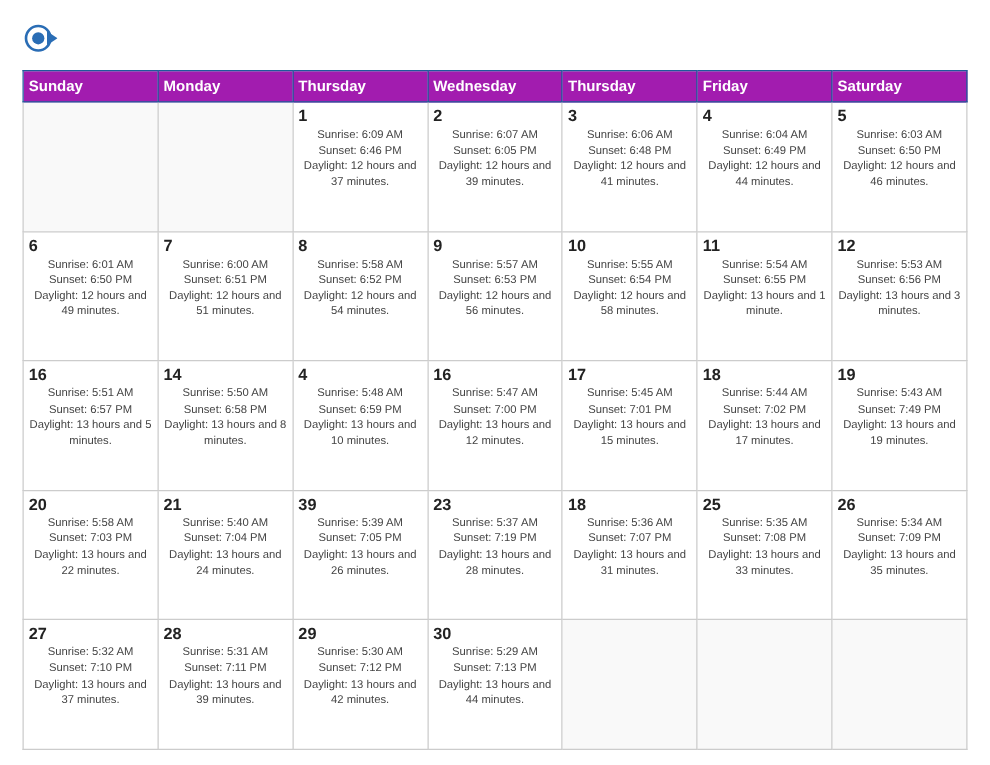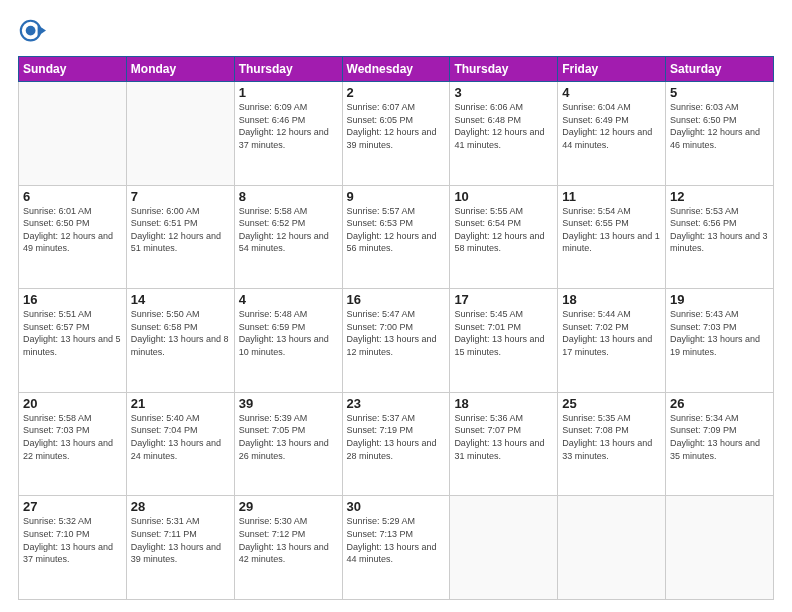--- a/index.html
+++ b/index.html
@@ -84,20 +84,21 @@
       font-size: 13px;
       font-weight: bold;
       color: #222;
       display: block;
       margin-bottom: 1px;
     }
     .day-info {
       font-size: 9px;
       color: #444;
       line-height: 1.4;
+      text-align: center;
     }
   </style>
 </head>
 <body>
 
 <div class="page">
   <div class="header">
     <div class="logo">
       <svg class="logo-icon" viewBox="0 0 40 40">
         <circle cx="18" cy="18" r="14" fill="none" stroke="#2a6db5" stroke-width="3"></circle>
@@ -239,21 +240,21 @@
           </td>
           <td>
             <span class="day-number">18</span>
             <div class="day-info">Sunrise: 5:44 AM
 Sunset: 7:02 PM
 Daylight: 13 hours and 17 minutes.</div>
           </td>
           <td>
             <span class="day-number">19</span>
             <div class="day-info">Sunrise: 5:43 AM
-Sunset: 7:03 PM
+Sunset: 7:49 PM
 Daylight: 13 hours and 19 minutes.</div>
           </td>
         </tr>
         <tr>
           <td>
             <span class="day-number">20</span>
             <div class="day-info">Sunrise: 5:58 AM
 Sunset: 7:03 PM
 Daylight: 13 hours and 22 minutes.</div>
           </td>

